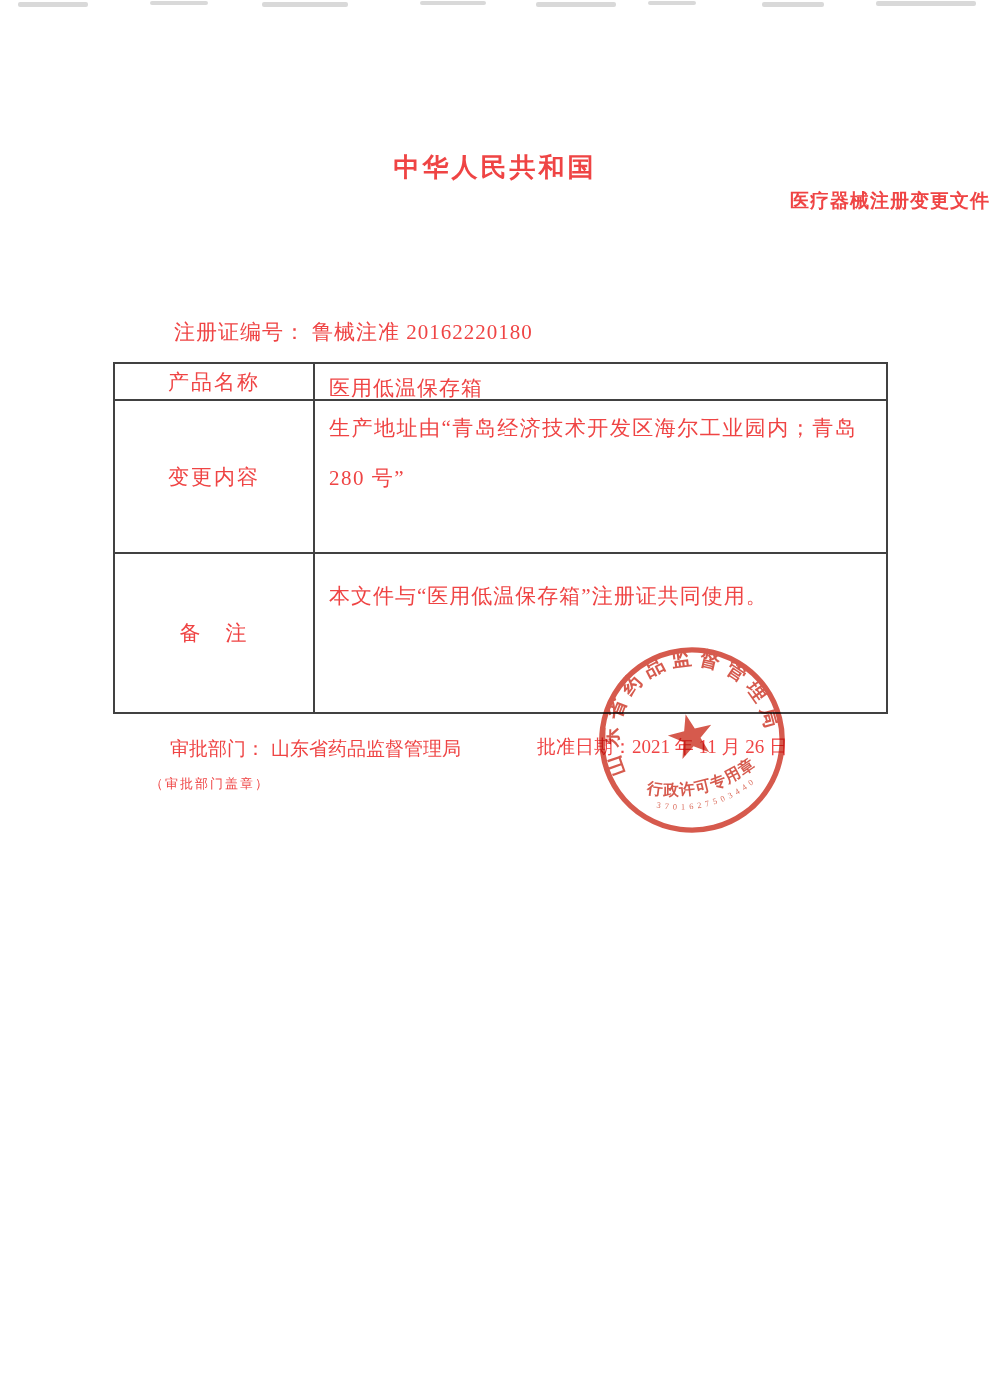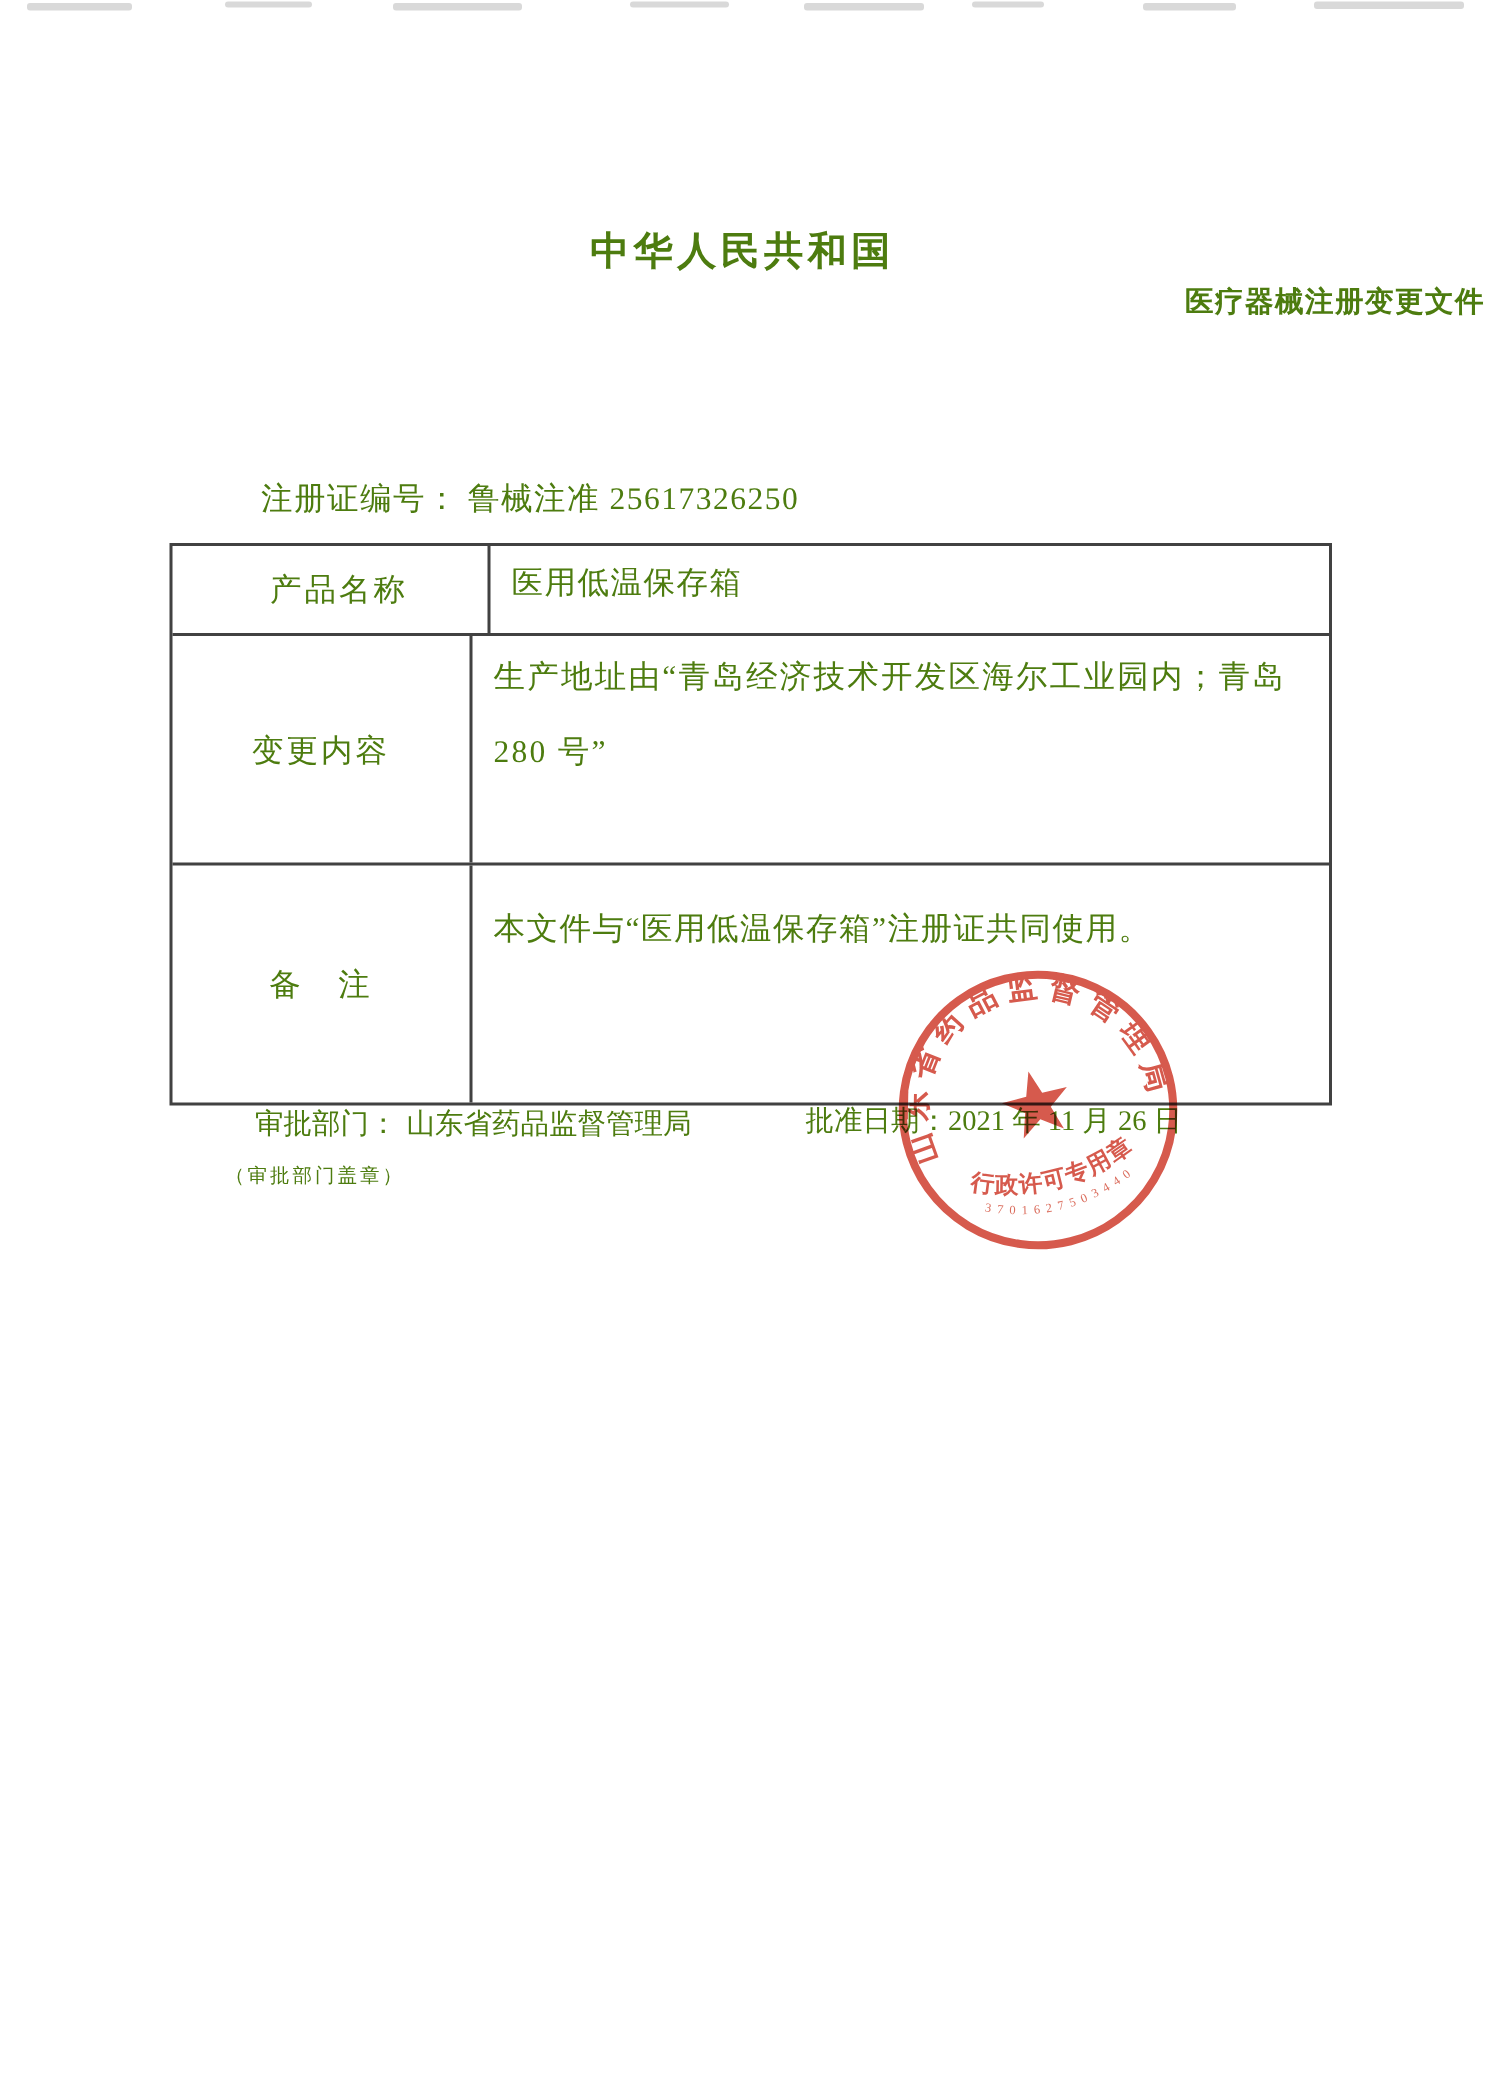--- a/index.html
+++ b/index.html
@@ -1,18 +1,18 @@
 <!DOCTYPE html>
 <html><head>
 <meta charset="utf-8">
 <style>
   html,body { margin:0; padding:0; background:#ffffff; }
   .page {
     position:relative; width:990px; height:1388px; background:#ffffff;
-    font-family:"Liberation Serif","DejaVu Serif",serif; color:#4d7c0f;
+    font-family:"Liberation Serif","DejaVu Serif",serif; color:#ef4444;
     overflow:hidden;
   }
   
   .scan-noise { position:absolute; background:#9a9a9a; opacity:.38; border-radius:2px; }
 
   .title-line1 {
     position:absolute; top:150px; left:0; width:100%; text-align:center;
     font-size:26px; font-weight:700; letter-spacing:3px;
   }
   .title-line2 {
@@ -24,21 +24,21 @@
     white-space:nowrap;
   }
   .reg-line .reg-value { margin-left:6px; }
 
   .doc-table {
     position:absolute; top:362px; left:113px; width:775px;
     border:2px solid #414141; box-sizing:border-box; background:transparent;
   }
   .t-row { display:flex; }
   .t-row + .t-row { border-top:2px solid #414141; }
-  .t-row.r1 { height:58px;padding-left:12px; }
+  .t-row.r1 { height:35px; }
   .t-row.r2 { height:151px; }
   .t-row.r3 { height:158px; }
   .cell-label {
     width:200px; flex:0 0 200px; border-right:2px solid #414141;
     display:flex; align-items:center; justify-content:center;
     font-size:21px; letter-spacing:2px; box-sizing:border-box;
   }
   .cell-value {
     flex:1; padding:0 14px; font-size:21px; box-sizing:border-box; overflow:hidden;
   }
@@ -77,21 +77,21 @@
   <div class="scan-noise" style="left:420px; top:1px; width:66px; height:4px;"></div>
   <div class="scan-noise" style="left:536px; top:2px; width:80px; height:5px;"></div>
   <div class="scan-noise" style="left:648px; top:1px; width:48px; height:4px;"></div>
   <div class="scan-noise" style="left:762px; top:2px; width:62px; height:5px;"></div>
   <div class="scan-noise" style="left:876px; top:1px; width:100px; height:5px;"></div>
 
   <div class="title-line1">中华人民共和国</div>
   <div class="title-line2">医疗器械注册变更文件</div>
 
   <div class="reg-line">
-    <span>注册证编号：</span><span class="reg-value">鲁械注准 25617326250</span>
+    <span>注册证编号：</span><span class="reg-value">鲁械注准 20162220180</span>
   </div>
 
   <div class="doc-table">
     <div class="t-row r1">
       <div class="cell-label">产品名称</div>
       <div class="cell-value">医用低温保存箱</div>
     </div>
     <div class="t-row r2">
       <div class="cell-label">变更内容</div>
       <div class="cell-value">

